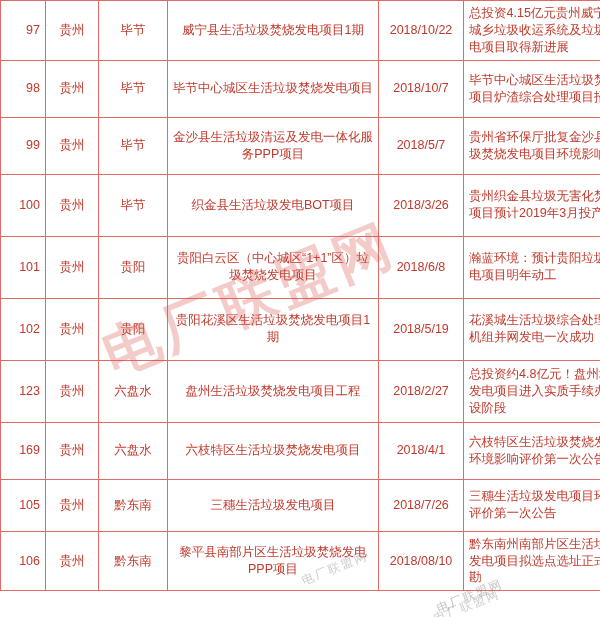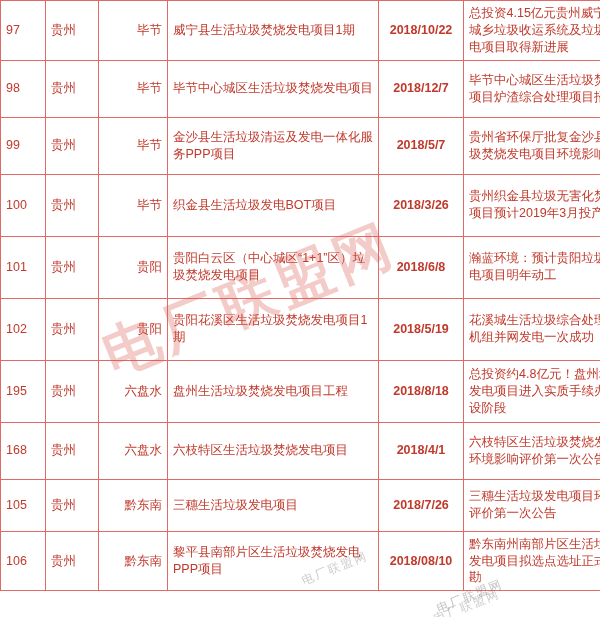--- a/index.html
+++ b/index.html
@@ -32,49 +32,49 @@
     border-color: #e06b66;
     padding: 4px 5px;
     vertical-align: middle;
     font-size: 12.5px;
     line-height: 1.35;
     color: #c0392b;
     background: transparent;
   }
   td.c-idx {
     width: 34px;
-    text-align: left;
+    text-align: right;
     color: #222222;
     font-size: 13px;
   }
   td.c-prov {
     width: 42px;
+    text-align: center;
     color: #222222;
     font-size: 13px;
     line-height: 1.25;
   }
   td.c-city {
     width: 58px;
-    text-align: right;
+    text-align: center;
     color: #222222;
     font-size: 13px;
     line-height: 1.25;
   }
   td.c-name {
     width: 200px;
-    text-align: left;
+    text-align: center;
     color: #c0392b;
     font-size: 12.5px;
   }
   td.c-date {
     width: 74px;
     text-align: center;
     color: #c0392b;
     font-size: 12.5px;
-    font-weight: bold;
   }
   td.c-note {
     width: 186px;
     text-align: left;
     color: #c0392b;
     font-size: 12.5px;
   }
   .wm-main {
     position: absolute;
     left: 95px;
@@ -117,21 +117,21 @@
         <td class="c-city">毕节</td>
         <td class="c-name">威宁县生活垃圾焚烧发电项目1期</td>
         <td class="c-date">2018/10/22</td>
         <td class="c-note">总投资4.15亿元贵州威宁自治县城乡垃圾收运系统及垃圾焚烧发电项目取得新进展</td>
       </tr>
       <tr style="height:57px;">
         <td class="c-idx">98</td>
         <td class="c-prov">贵州</td>
         <td class="c-city">毕节</td>
         <td class="c-name">毕节中心城区生活垃圾焚烧发电项目</td>
-        <td class="c-date">2018/12/7</td>
+        <td class="c-date">2018/10/7</td>
         <td class="c-note">毕节中心城区生活垃圾焚烧发电项目炉渣综合处理项目招标公告</td>
       </tr>
       <tr style="height:57px;">
         <td class="c-idx">99</td>
         <td class="c-prov">贵州</td>
         <td class="c-city">毕节</td>
         <td class="c-name">金沙县生活垃圾清运及发电一体化服务PPP项目</td>
         <td class="c-date">2018/5/7</td>
         <td class="c-note">贵州省环保厅批复金沙县生活垃圾焚烧发电项目环境影响报告书</td>
       </tr>
@@ -153,29 +153,29 @@
       </tr>
       <tr style="height:62px;">
         <td class="c-idx">102</td>
         <td class="c-prov">贵州</td>
         <td class="c-city">贵阳</td>
         <td class="c-name">贵阳花溪区生活垃圾焚烧发电项目1期</td>
         <td class="c-date">2018/5/19</td>
         <td class="c-note">花溪城生活垃圾综合处理工程1号机组并网发电一次成功</td>
       </tr>
       <tr style="height:62px;">
-        <td class="c-idx">195</td>
+        <td class="c-idx">123</td>
         <td class="c-prov">贵州</td>
         <td class="c-city">六盘水</td>
         <td class="c-name">盘州生活垃圾焚烧发电项目工程</td>
-        <td class="c-date">2018/8/18</td>
+        <td class="c-date">2018/2/27</td>
         <td class="c-note">总投资约4.8亿元！盘州垃圾焚烧发电项目进入实质手续办理和建设阶段</td>
       </tr>
       <tr style="height:57px;">
-        <td class="c-idx">168</td>
+        <td class="c-idx">169</td>
         <td class="c-prov">贵州</td>
         <td class="c-city">六盘水</td>
         <td class="c-name">六枝特区生活垃圾焚烧发电项目</td>
         <td class="c-date">2018/4/1</td>
         <td class="c-note">六枝特区生活垃圾焚烧发电项目环境影响评价第一次公告</td>
       </tr>
       <tr style="height:52px;">
         <td class="c-idx">105</td>
         <td class="c-prov">贵州</td>
         <td class="c-city">黔东南</td>

